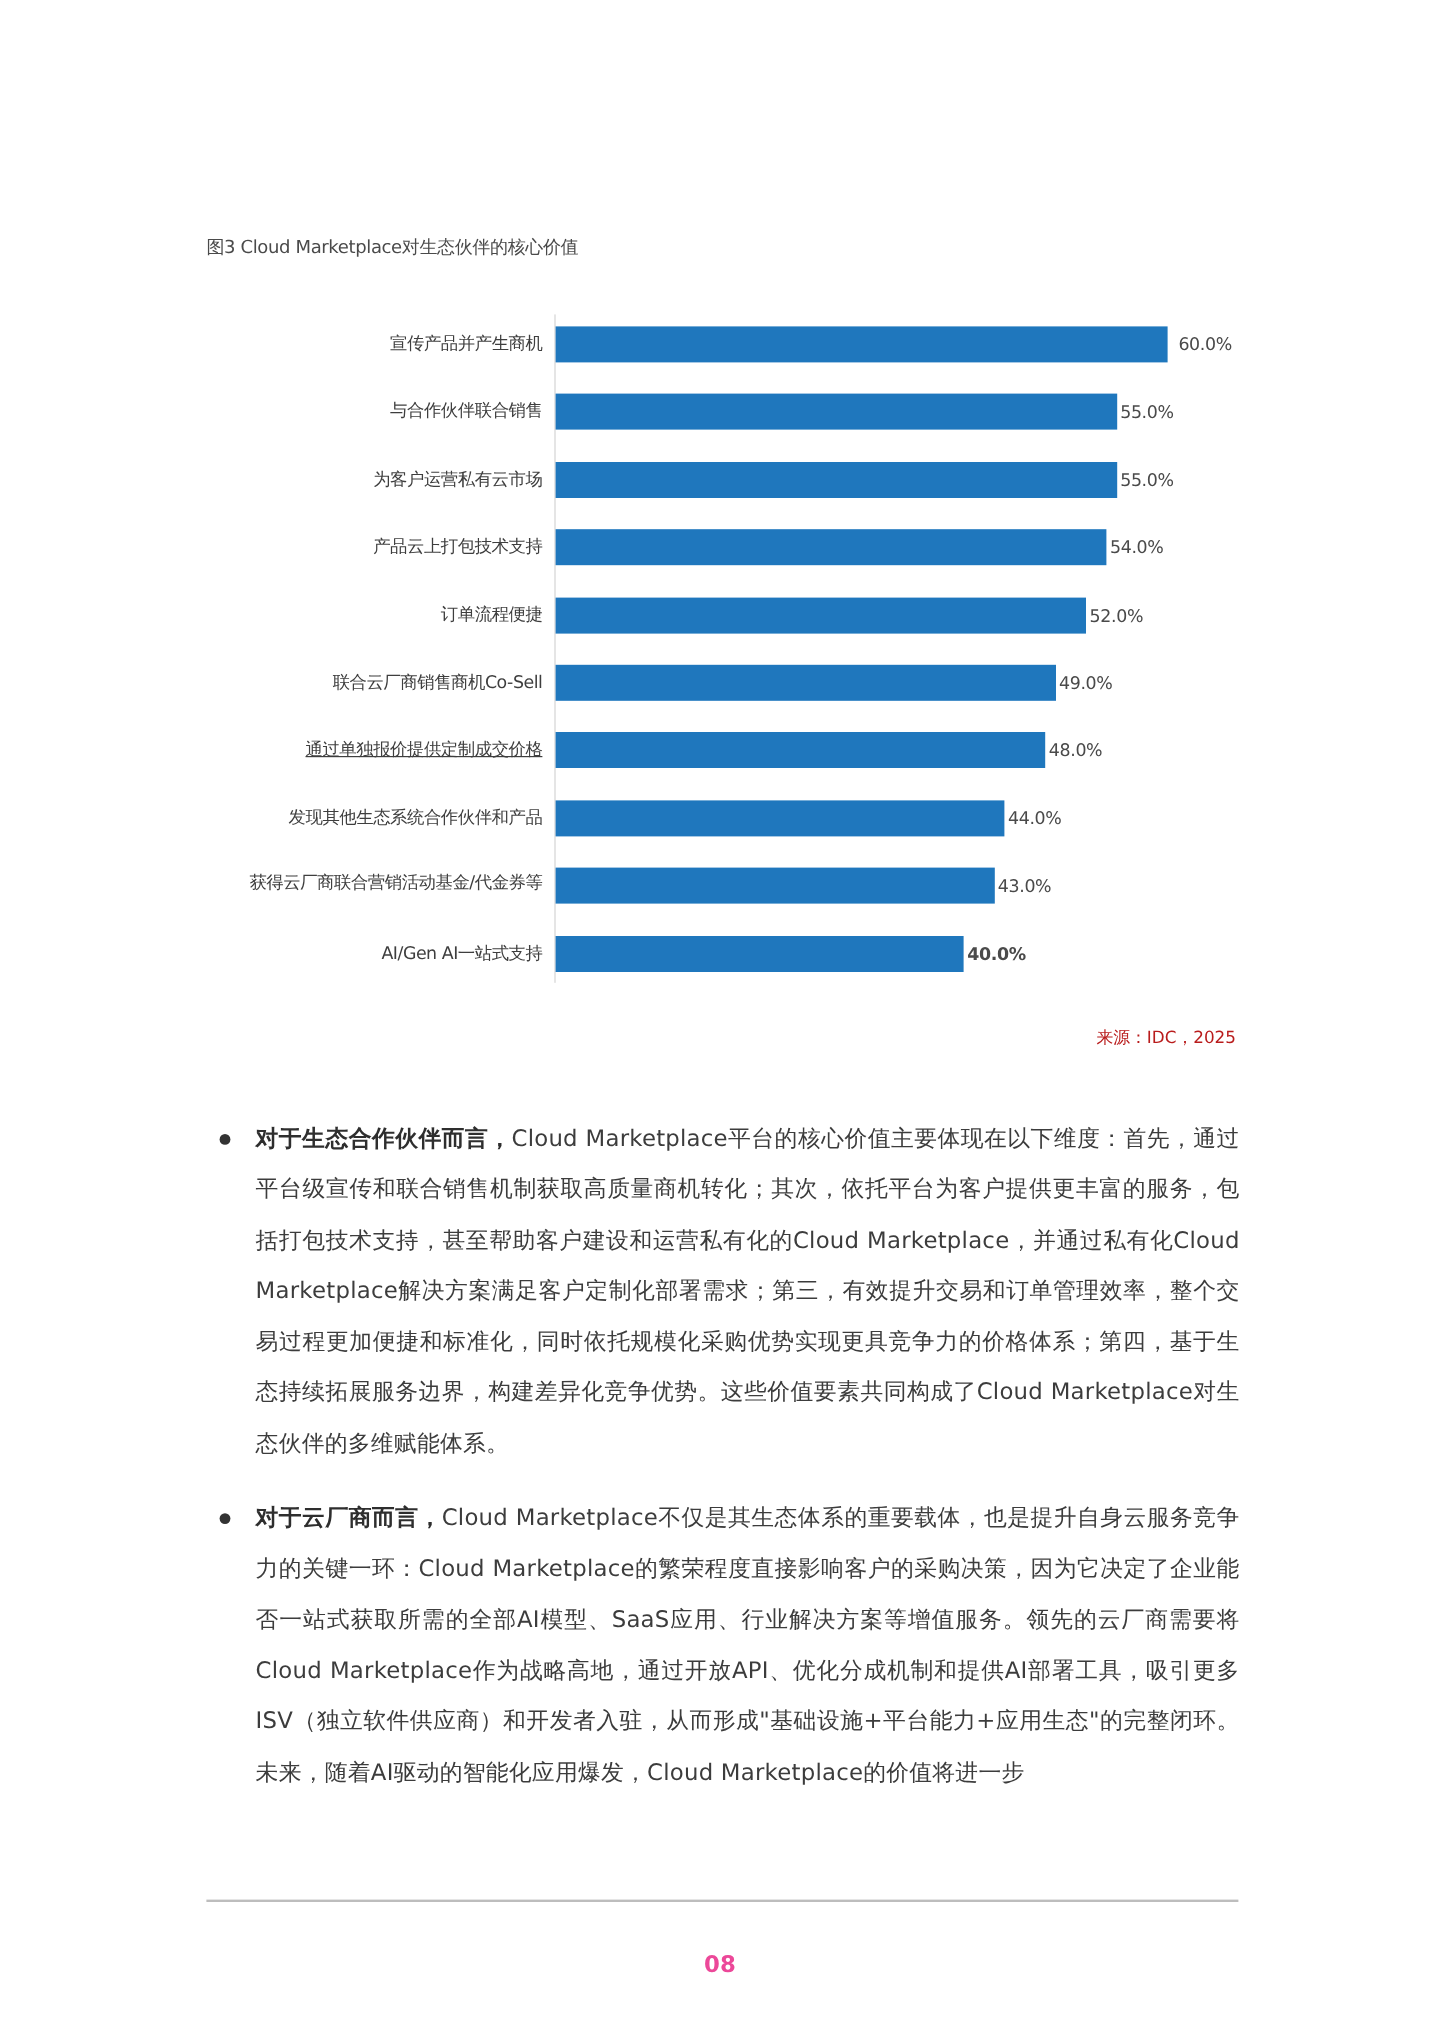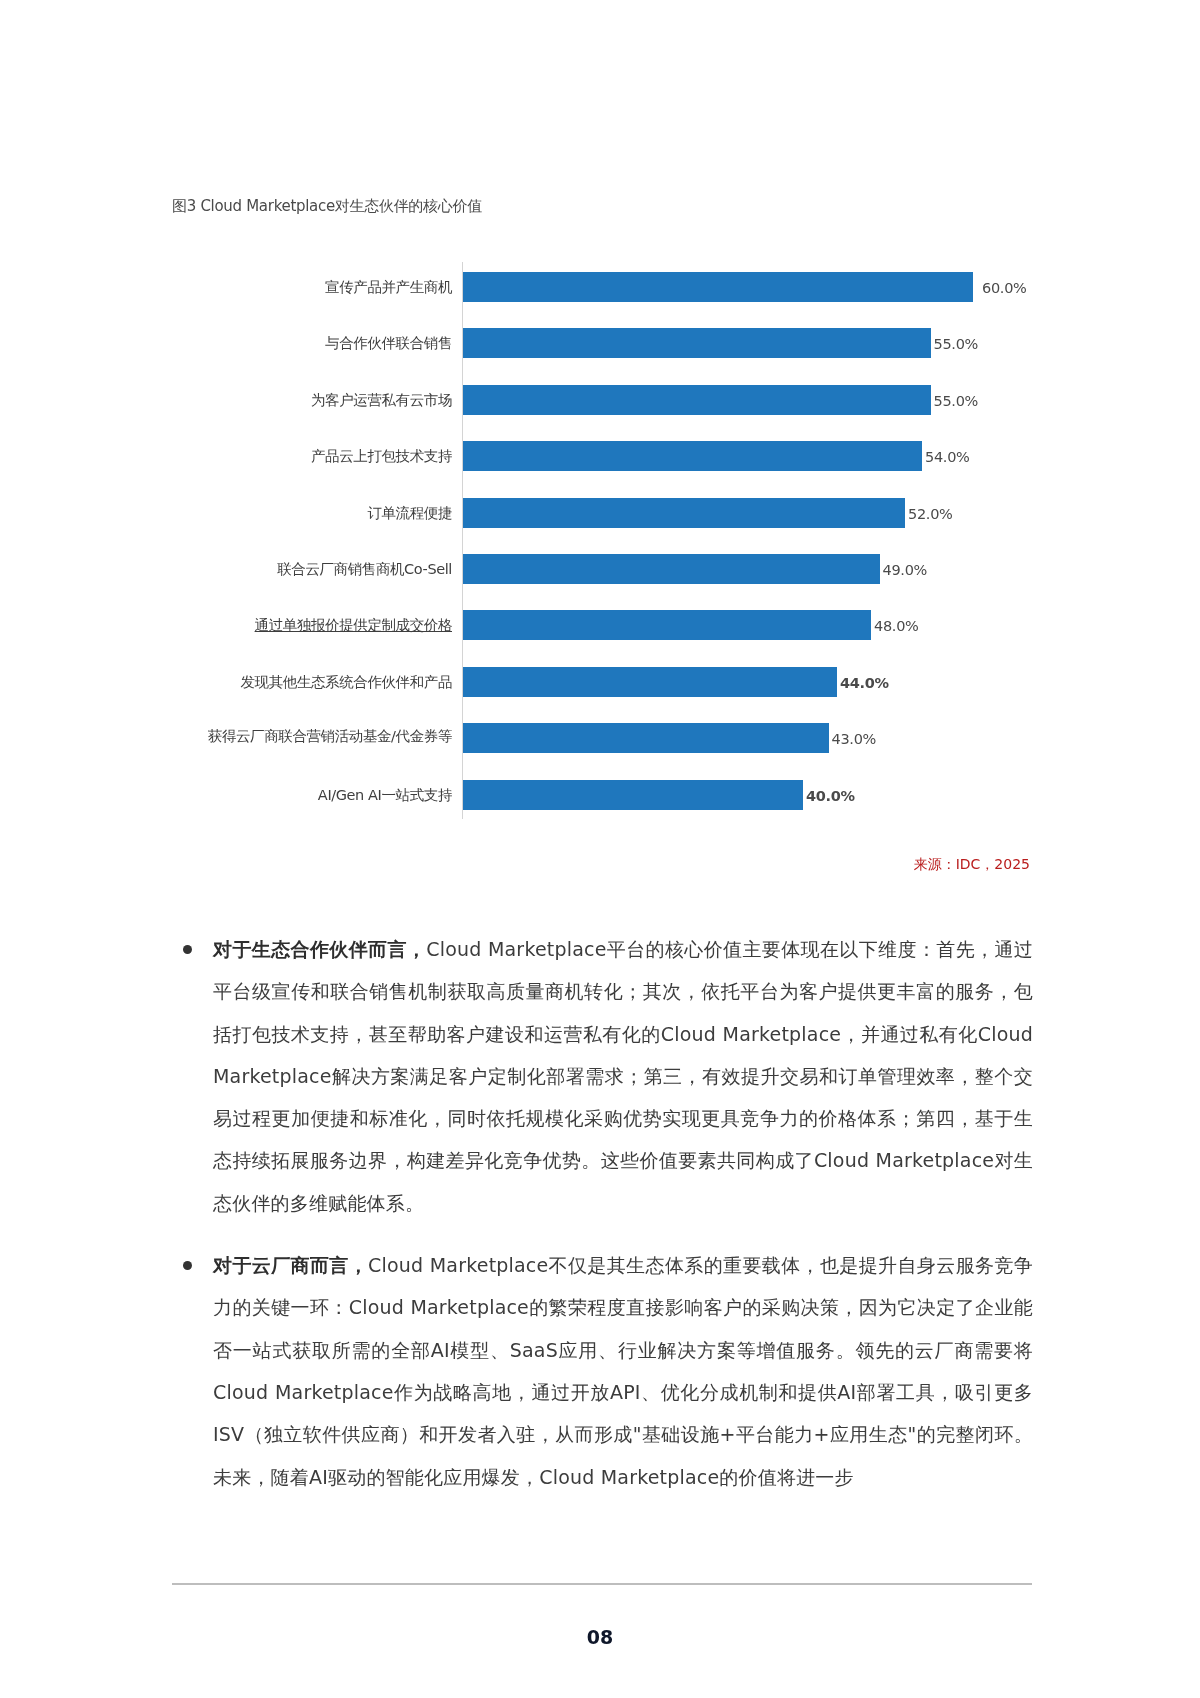--- a/index.html
+++ b/index.html
@@ -23,21 +23,21 @@
   .bar { position: absolute; left: 463px; height: 30px; background: #1f77bd; }
   .val-label { position: absolute; font-size: 14.5px; color: #4a4a4a; white-space: nowrap; line-height: 18px; letter-spacing: -0.3px; }
   .source {
     position: absolute; right: 170px; top: 856px; font-size: 14px; color: #b91c1c; white-space: nowrap;
   }
   .body-list { position: absolute; left: 183px; top: 928px; width: 850px; margin: 0; padding: 0; list-style: none; }
   .body-item { position: relative; padding-left: 30px; font-size: 19px; line-height: 42.3px; color: #3c3c3c; text-align: justify; margin-bottom: 20px; letter-spacing: 0.2px; }
   .bullet { position: absolute; left: 0; top: 17px; width: 9px; height: 9px; border-radius: 50%; background: #333; }
   .lead { font-weight: bold; color: #2e2e2e; margin-top: 20px; }
   .footer-rule { position: absolute; left: 172px; top: 1583px; width: 860px; height: 2px; background: #bdbdbd; }
-  .page-num { position: absolute; left: 0; width: 1200px; top: 1626px; text-align: center; font-size: 19px; font-weight: bold; color: #0f172a; }
+  .page-num { position: absolute; left: 0; width: 1200px; top: 1626px; text-align: center; font-size: 19px; font-weight: bold; color: #ec4899; }
 </style>
 </head>
 <body>
 
 <div class="fig-title">图3 Cloud Marketplace对生态伙伴的核心价值</div>
 
 <div class="chart">
   <div class="axis-line"></div>
   <div id="bars">
       <div class="cat-label" style="top: 278px;">宣传产品并产生商机</div>
@@ -56,21 +56,21 @@
       <div class="bar" style="top: 497.6px; width: 442px; background: rgb(31, 119, 189);"></div>
       <div class="val-label" style="top: 504.6px; left: 908px;">52.0%</div>
       <div class="cat-label" style="top: 560px;">联合云厂商销售商机Co-Sell</div>
       <div class="bar" style="top: 554px; width: 416.5px; background: rgb(31, 119, 189);"></div>
       <div class="val-label" style="top: 561px; left: 882.5px;">49.0%</div>
       <div class="cat-label" style="top: 616.4px; text-decoration: underline;">通过单独报价提供定制成交价格</div>
       <div class="bar" style="top: 610.4px; width: 408px; background: rgb(31, 119, 189);"></div>
       <div class="val-label" style="top: 617.4px; left: 874px;">48.0%</div>
       <div class="cat-label" style="top: 672.8px;">发现其他生态系统合作伙伴和产品</div>
       <div class="bar" style="top: 666.8px; width: 374px; background: rgb(31, 119, 189);"></div>
-      <div class="val-label" style="top: 673.8px; left: 840px; font-weight: bold;">44.0%</div>
+      <div class="val-label" style="top: 673.8px; left: 840px;">44.0%</div>
       <div class="cat-label" style="top: 727px;">获得云厂商联合营销活动基金/代金券等</div>
       <div class="bar" style="top: 723.2px; width: 365.5px; background: rgb(31, 119, 189);"></div>
       <div class="val-label" style="top: 730.2px; left: 831.5px;">43.0%</div>
       <div class="cat-label" style="top: 785.6px;">AI/Gen AI一站式支持</div>
       <div class="bar" style="top: 779.6px; width: 340px; background: rgb(31, 119, 189);"></div>
       <div class="val-label" style="top: 786.6px; left: 806px; font-weight: bold;">40.0%</div>
     </div>
 </div>
 
 <div class="source">来源：IDC，2025</div>

